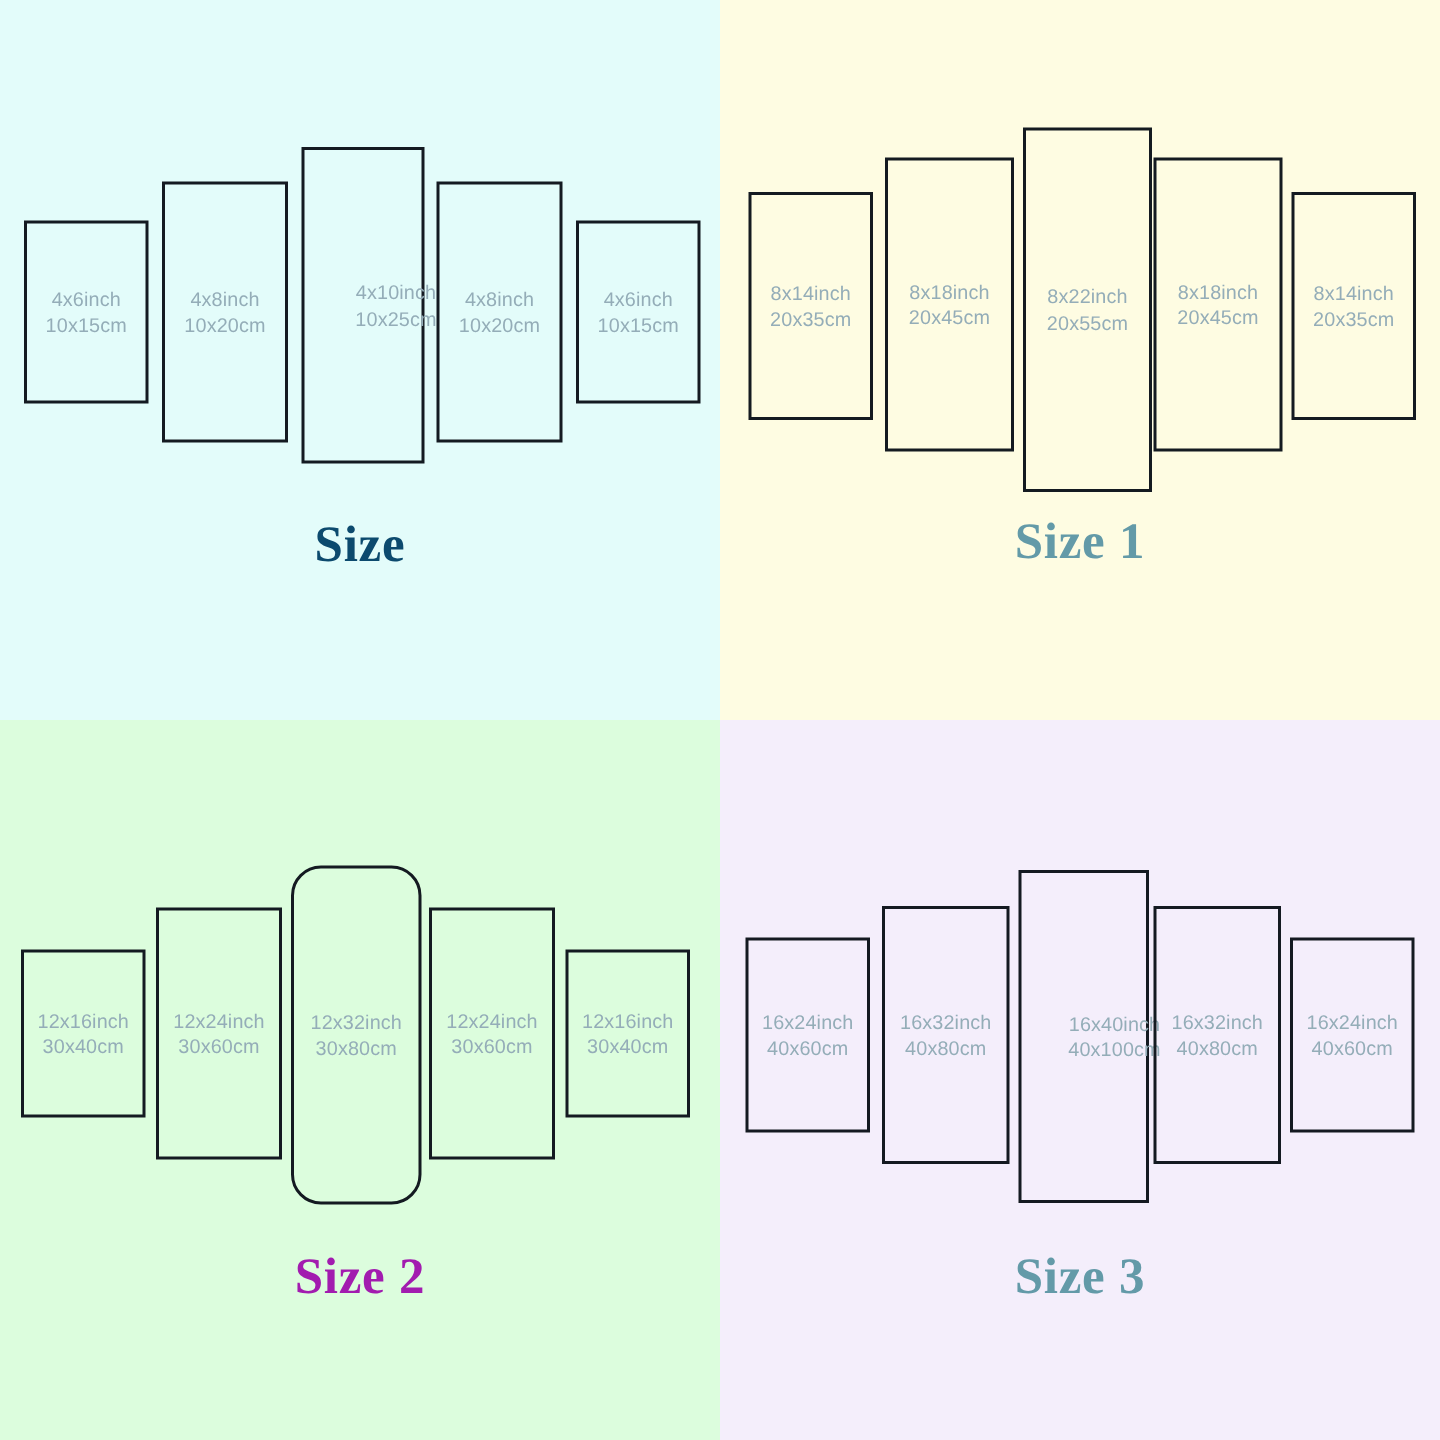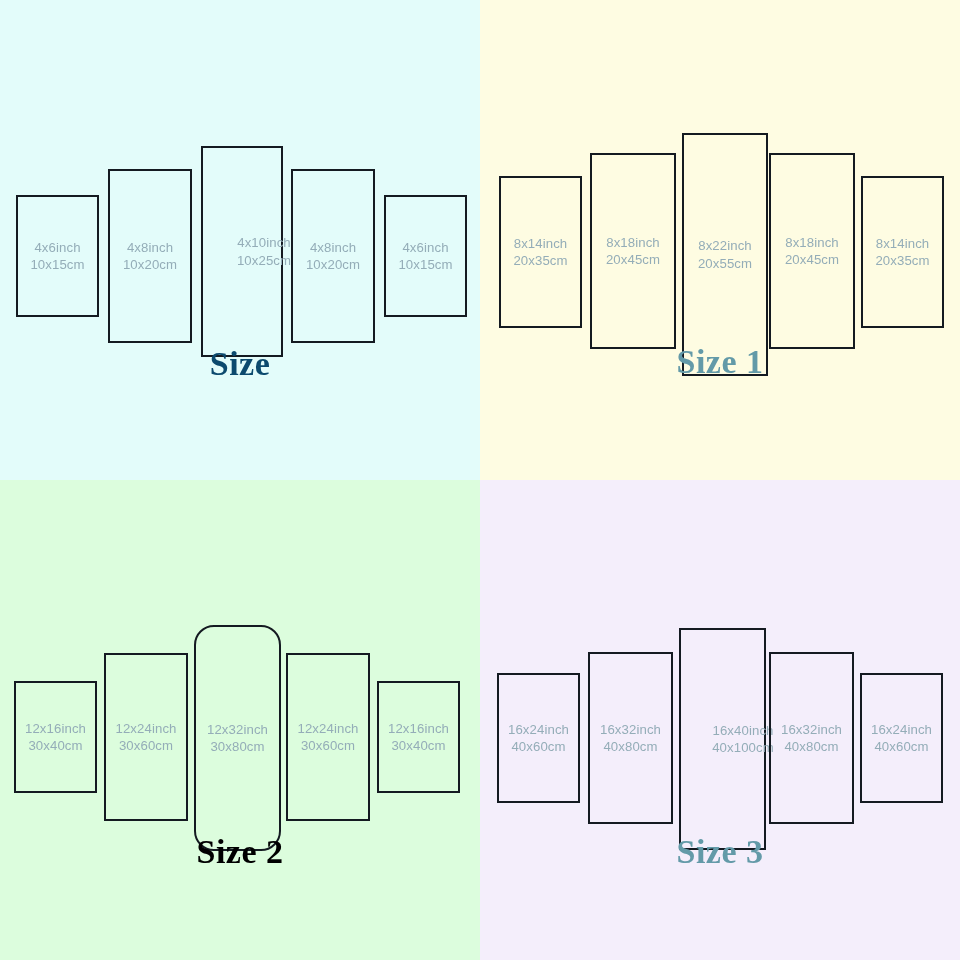--- a/index.html
+++ b/index.html
@@ -35,21 +35,20 @@
     height: 480px;
   }
 
   .panel {
     position: absolute;
     border: 2.5px solid #141a21;
     background: transparent;
     display: flex;
     align-items: center;
     justify-content: center;
-    margin-top: 48px;
   }
 
   .panel-label {
     font-family: "Liberation Sans", sans-serif;
     font-size: 13.2px;
     line-height: 1.32;
     text-align: center;
     color: #94adb8;
     letter-spacing: 0.1px;
     white-space: nowrap;
@@ -172,21 +171,21 @@
             <span class="ln">30x60cm</span>
           </div>
         </div>
         <div class="panel" style="left: 377px; top: 153px; width: 83px; height: 112px; border-color: rgb(20, 26, 33);">
           <div class="panel-label" style="color: rgb(148, 173, 184);">
             <span class="ln">12x16inch</span>
             <span class="ln">30x40cm</span>
           </div>
         </div>
       </div>
-      <div class="quad-title" style="top: 353px; color: #000000;">Size 2</div>
+      <div class="quad-title" style="top: 353px; color: #a21caf;">Size 2</div>
     </div>
     <div class="quadrant" style="background: rgb(244, 238, 251);">
       <div class="cluster">
         <div class="panel" style="left: 17px; top: 145px; width: 83px; height: 130px; border-color: rgb(20, 26, 33);">
           <div class="panel-label" style="color: rgb(148, 173, 184);">
             <span class="ln">16x24inch</span>
             <span class="ln">40x60cm</span>
           </div>
         </div>
         <div class="panel" style="left: 108px; top: 124px; width: 85px; height: 172px; border-color: rgb(20, 26, 33);">

